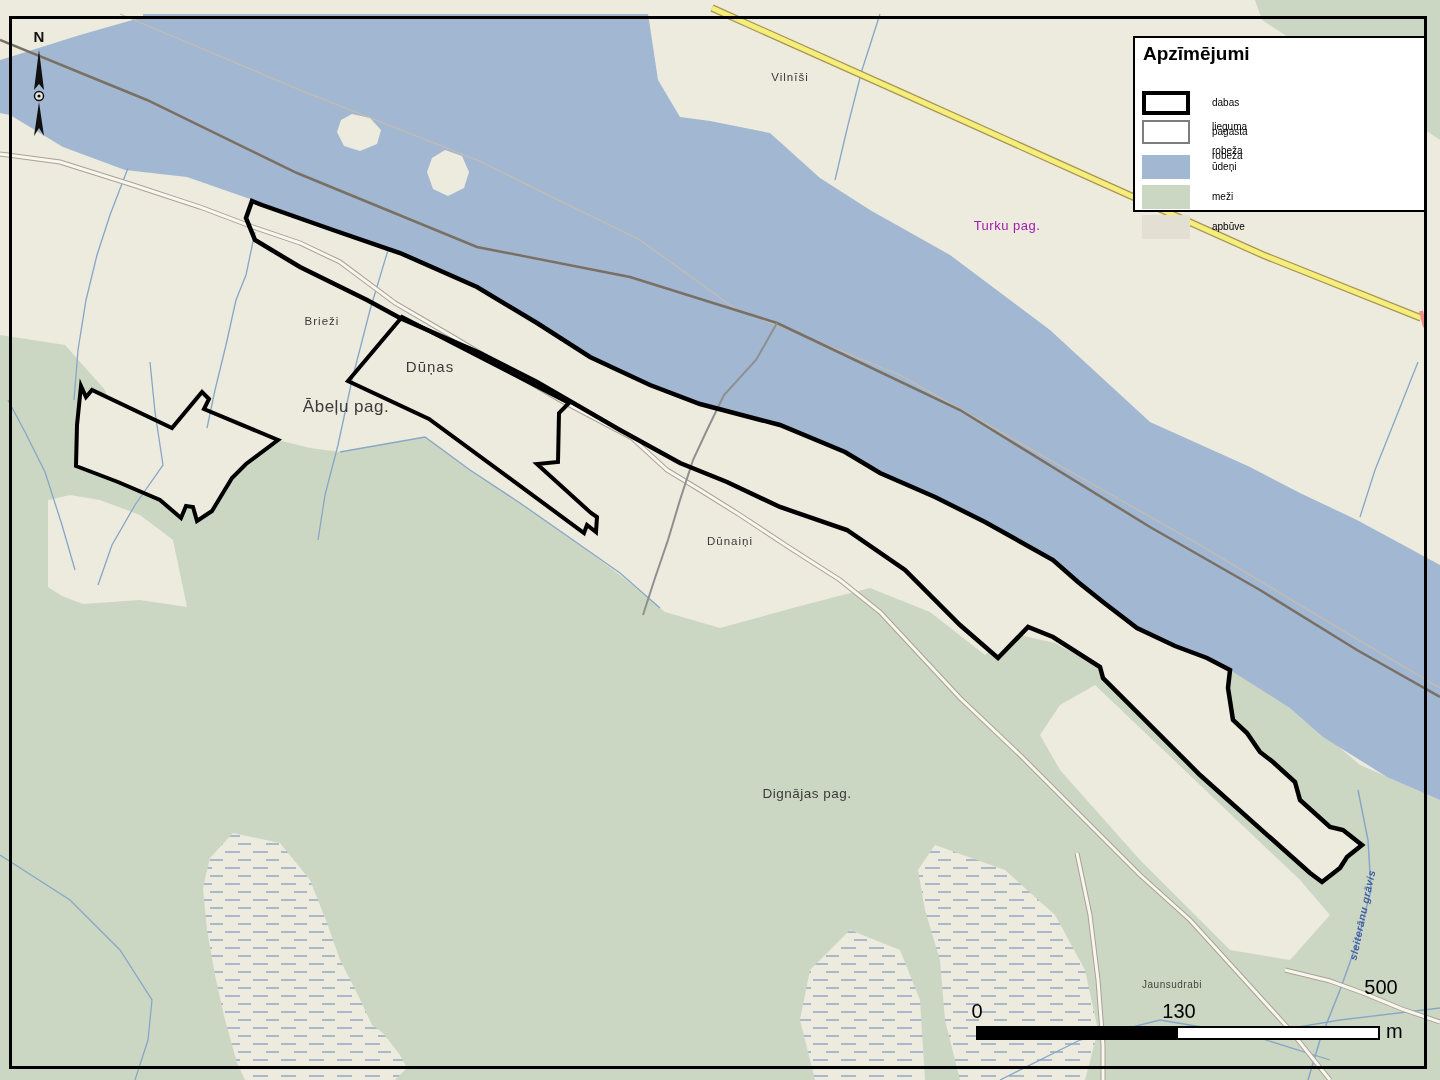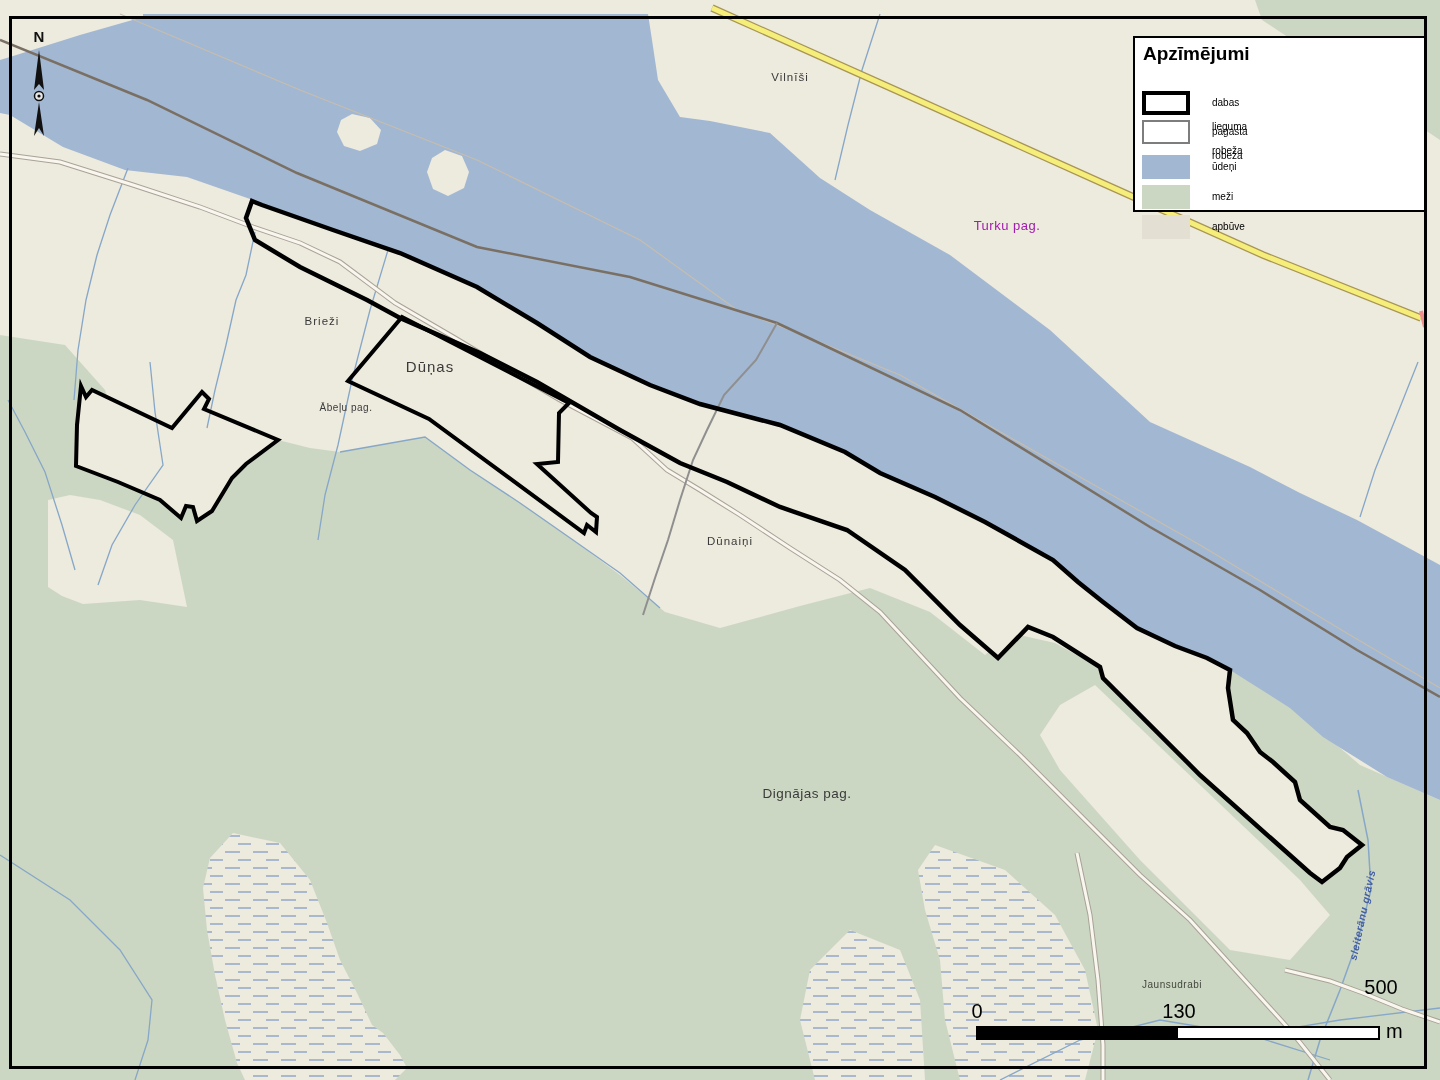--- a/index.html
+++ b/index.html
@@ -87,21 +87,21 @@
       <polygon points="81,386 86,397 92,390 172,428 202,392 209,399 204,409 278,440 246,464 232,478 212,511 197,521 193,507 186,506 181,518 160,500 118,482 76,466 77,425" fill="none" stroke="#000000" stroke-width="4" stroke-linejoin="miter" stroke-linecap="butt"></polygon>
       <polygon points="402,317 569,403 559,413 558,462 537,464 591,513 597,517 596,532 587,525 584,533 429,419 348,381" fill="none" stroke="#000000" stroke-width="4" stroke-linejoin="miter" stroke-linecap="butt"></polygon>
       <polygon points="252,201 262,205 333,230 400,253 477,287 537,323 590,357 650,385 700,404 780,425 845,452 880,473 935,497 985,522 1053,560 1078,582 1103,602 1137,628 1175,646 1207,658 1230,670 1228,688 1233,720 1247,733 1260,752 1273,762 1295,782 1300,800 1330,827 1343,830 1362,845 1347,857 1340,868 1322,882 1310,873 1200,775 1103,678 1100,667 1053,637 1028,627 998,658 960,625 905,570 847,530 780,507 727,482 680,463 620,430 537,382 480,353 400,318 367,300 300,267 255,240 246,218" fill="none" stroke="#000000" stroke-width="4.5" stroke-linejoin="miter" stroke-linecap="butt"></polygon>
     </svg>
 
   <div id="labels">
       <div class="map-label" style="left: 790px; top: 77px; font-size: 11.5px; color: rgb(58, 58, 58); letter-spacing: 1px; transform: translate(-50%, -50%);">Vilnīši</div>
       <div class="map-label" style="left: 1007px; top: 225px; font-size: 13px; color: #a21caf; letter-spacing: 0.5px; transform: translate(-50%, -50%);">Turku pag.</div>
       <div class="map-label" style="left: 322px; top: 321px; font-size: 11.5px; color: rgb(58, 58, 58); letter-spacing: 1px; transform: translate(-50%, -50%);">Brieži</div>
       <div class="map-label" style="left: 430px; top: 366px; font-size: 15px; color: rgb(58, 58, 58); letter-spacing: 1px; transform: translate(-50%, -50%);">Dūņas</div>
-      <div class="map-label" style="left: 346px; top: 407px; font-size: 10px; color: rgb(58, 58, 58); letter-spacing: 0.5px; transform: translate(-50%, -50%);">Ābeļu pag.</div>
+      <div class="map-label" style="left: 346px; top: 407px; font-size: 17px; color: rgb(58, 58, 58); letter-spacing: 0.5px; transform: translate(-50%, -50%);">Ābeļu pag.</div>
       <div class="map-label" style="left: 730px; top: 541px; font-size: 11.5px; color: rgb(58, 58, 58); letter-spacing: 1px; transform: translate(-50%, -50%);">Dūnaiņi</div>
       <div class="map-label" style="left: 786px; top: 793px; font-size: 13.5px; color: rgb(58, 58, 58); letter-spacing: 0.5px; transform: translate(-50%, -50%); padding-left: 42px;">Dignājas pag.</div>
       <div class="map-label" style="left: 1172px; top: 984px; font-size: 10px; color: rgb(68, 71, 62); letter-spacing: 0.5px; transform: translate(-50%, -50%);">Jaunsudrabi</div>
       <div class="map-label" style="left: 1362px; top: 915px; font-size: 10.5px; color: rgb(69, 96, 162); letter-spacing: 0.5px; font-style: italic; font-weight: 700; transform: translate(-50%, -50%) rotate(-78deg);">sleiterānu grāvis</div>
     </div>
 
   <div class="north">
     <div class="n-label">N</div>
     <svg width="34" height="118" viewBox="0 0 34 118">
       <polygon points="17,22 12,62 17,56 22,62" fill="#111"></polygon>

